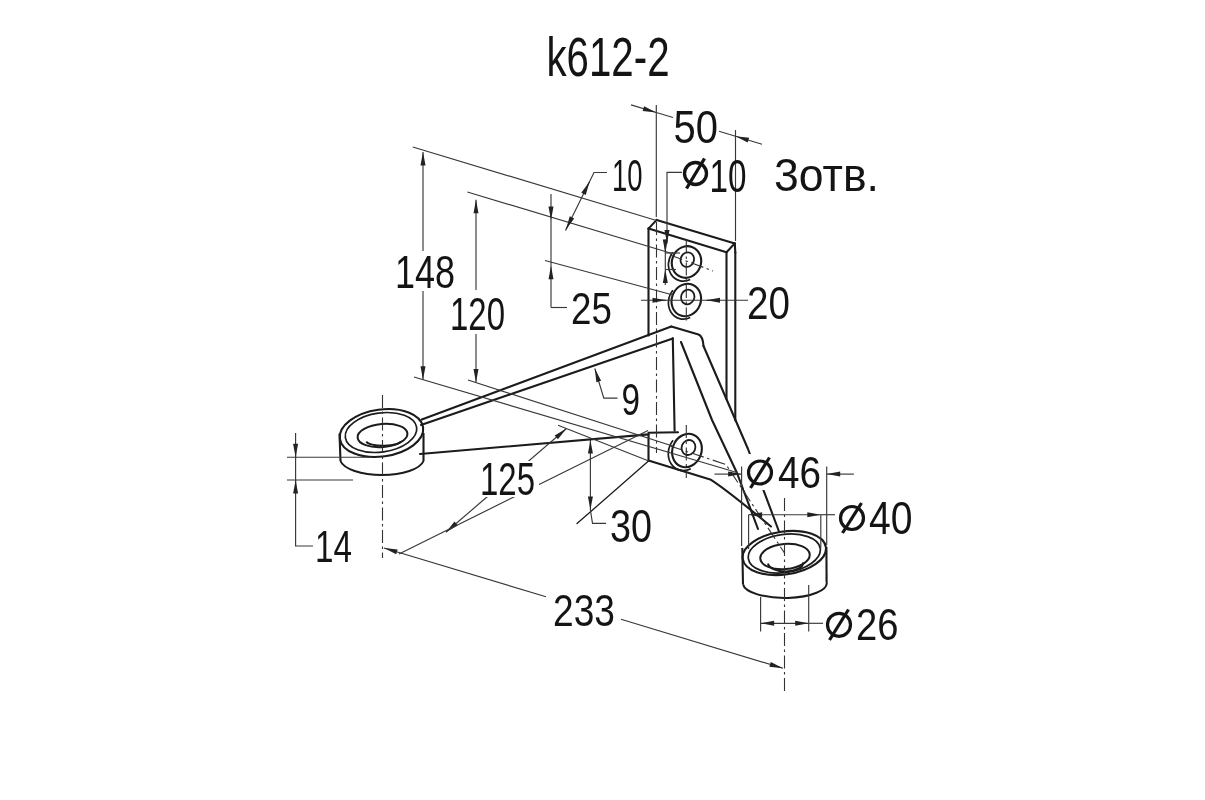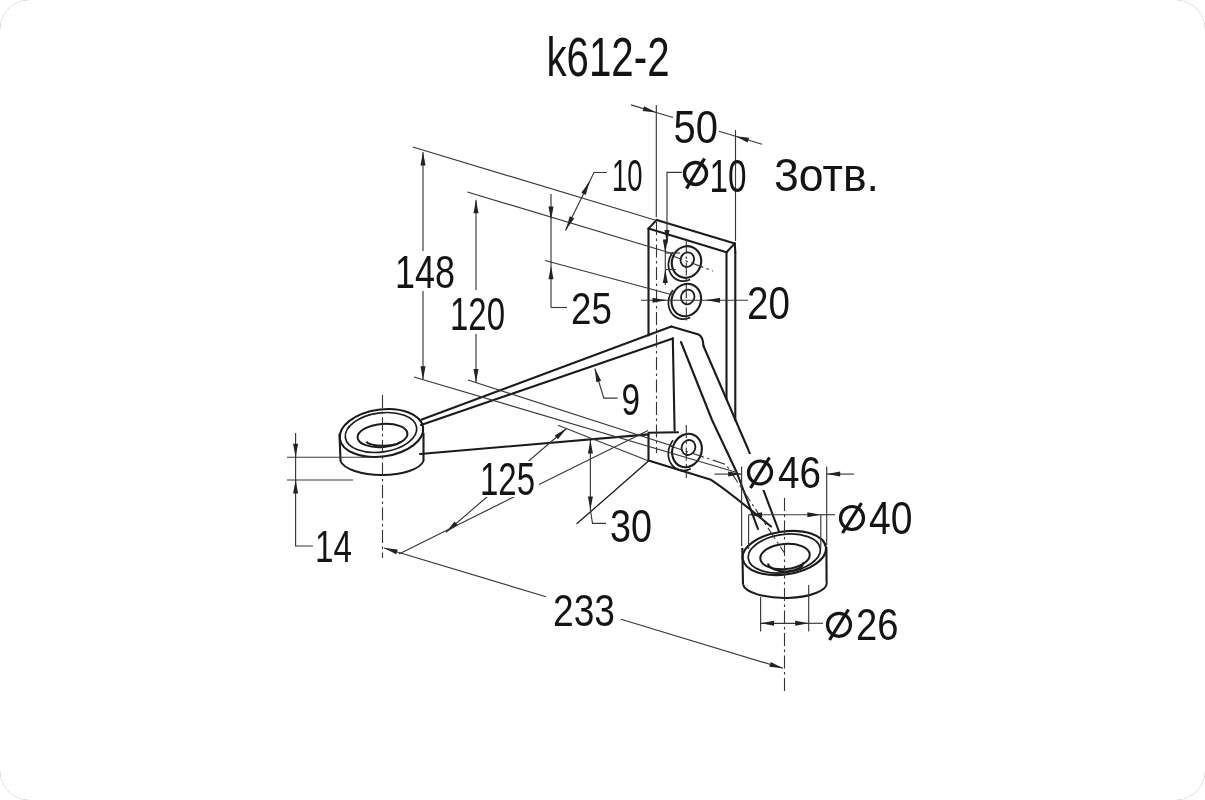--- a/index.html
+++ b/index.html
@@ -1,16 +1,16 @@
 <!DOCTYPE html>
 <html><head>
 <meta charset="utf-8">
 <style>
   html,body{margin:0;padding:0;background:#ffffff;}
-  #wrap{width:1205px;height:800px;position:relative;background:#737373;overflow:hidden;border-radius:29px;}
+  #wrap{width:1205px;height:800px;position:relative;background:#737373;overflow:hidden;}
   text{font-family:"Liberation Sans",sans-serif;fill:#141414;}
 </style>
 </head>
 <body>
 <div id="wrap">
 <svg width="1205" height="800" viewBox="0 0 1205 800">
 <defs>
 <marker id="a" viewBox="-15 -3 16 6" refX="0" refY="0" markerWidth="16" markerHeight="6" markerUnits="userSpaceOnUse" orient="auto-start-reverse">
   <path d="M0,0L-13.5,2.5L-13.5,-2.5Z" fill="#222"></path>
 </marker>

